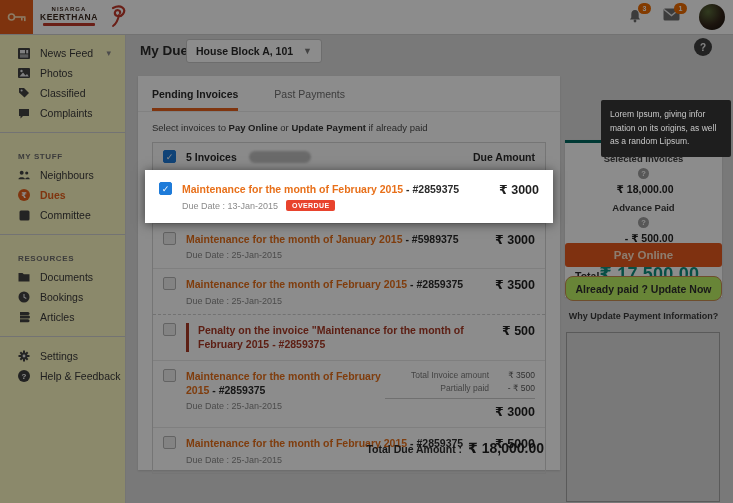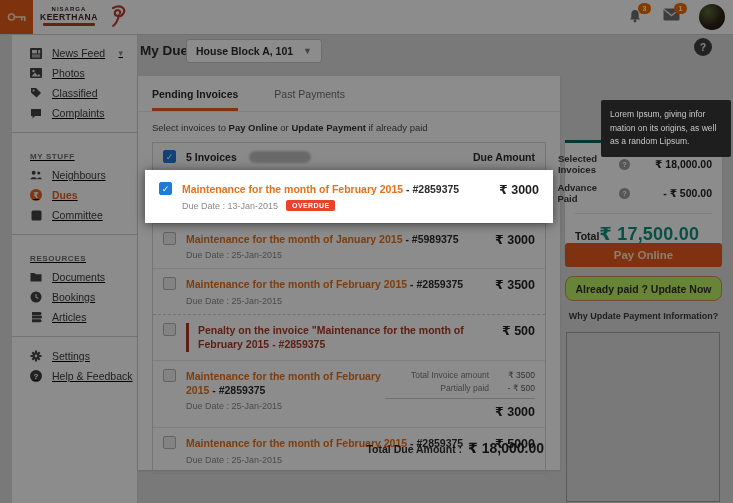--- a/index.html
+++ b/index.html
@@ -15,21 +15,21 @@
   .logo-text{text-align:center;line-height:1;}
   .logo-l1{display:block;font-size:6px;font-weight:bold;letter-spacing:1px;color:#3B2A20;}
   .logo-l2{display:block;font-size:8.5px;font-weight:bold;letter-spacing:.5px;color:#3B2A20;margin-top:1px;}
   .logo-bar{display:block;height:3px;width:52px;background:#C23A2B;margin:2px auto 0;border-radius:1px;}
   .top-icons{position:absolute;right:8px;top:0;height:34px;display:flex;align-items:center;gap:18px;}
   .tb-ic{position:relative;width:18px;height:18px;cursor:pointer;}
   .badge{position:absolute;top:-5px;right:-6px;min-width:11px;height:11px;border-radius:6px;background:#EF6C00;color:#fff;
     font-size:7px;font-weight:bold;display:flex;align-items:center;justify-content:center;padding:0 1px;}
   .avatar{width:26px;height:26px;border-radius:50%;background:radial-gradient(circle at 35% 30%,#5a6b3a 0%,#33251a 55%,#120d08 100%);cursor:pointer;}
   
-  .sidebar{position:absolute;left:12px;top:35px;width:125px;height:468px;background:#ffffff;border-right:1px solid #D6D6D6;text-decoration:underline;}
+  .sidebar{position:absolute;left:0;top:35px;width:125px;height:468px;background:#fef9c3;border-right:1px solid #D6D6D6;}
   .sb-item{display:flex;align-items:center;height:20px;padding-left:18px;cursor:pointer;color:#3A3A3A;font-size:10.5px;}
   .sb-item .lbl{margin-left:10px;}
   .sb-item.active{color:#E8611C;font-weight:bold;}
   .sb-head{padding:10px 0 4px 18px;font-size:8px;font-weight:bold;color:#6E6E6E;letter-spacing:.6px;}
   .sb-div{height:1px;background:#D2D2D2;margin:9px 0 9px 0;}
   .sb-gap{height:8px;}
   .chev{margin-left:auto;margin-right:14px;color:#8A8A8A;font-size:9px;}
   .sb-ic{width:12px;height:12px;display:flex;align-items:center;justify-content:center;flex:0 0 12px;}
   .dues-ic{width:12px;height:12px;border-radius:50%;background:#E8611C;color:#fff;font-size:8px;font-weight:bold;display:flex;align-items:center;justify-content:center;}
   .help-ic{width:12px;height:12px;border-radius:50%;background:#3F3F3F;color:#fff;font-size:8px;font-weight:bold;display:flex;align-items:center;justify-content:center;}
@@ -75,21 +75,21 @@
   .calc-pair{border-bottom:1px solid #CDCDCD;padding-bottom:4px;}
   .calc-line{display:flex;justify-content:flex-end;gap:10px;font-size:8.5px;color:#7B7B7B;line-height:1.5;}
   .calc-line .cv{color:#5A5A5A;min-width:36px;text-align:right;}
   .calc-net{font-size:12.5px;font-weight:bold;color:#1F1F1F;margin-top:5px;}
   .total-due{position:absolute;right:16px;bottom:14px;display:flex;align-items:baseline;gap:6px;}
   .total-due .tl{font-size:10.5px;font-weight:bold;color:#2B2B2B;}
   .total-due .tv{font-size:14px;font-weight:bold;color:#1F1F1F;}
   
   .sum-card{position:absolute;left:565px;top:140px;width:157px;background:#FFFFFF;border-top:3px solid #00695F;
     box-shadow:0 1px 2px rgba(0,0,0,.12);padding:10px 10px 12px 10px;box-sizing:border-box;}
-  .sum-row{display:flex;align-items:center;justify-content:flex-end;gap:22px;margin-bottom:7px;}
+  .sum-row{display:flex;align-items:center;justify-content:flex-end;gap:4px;margin-bottom:7px;flex-direction:column;}
   .sum-lbl{font-size:9.5px;font-weight:bold;color:#3A3A3A;}
   .qm{width:11px;height:11px;border-radius:50%;background:#9E9E9E;color:#fff;font-size:7.5px;font-weight:bold;
     display:flex;align-items:center;justify-content:center;cursor:pointer;flex:0 0 11px;}
   .sum-val{font-size:10.5px;font-weight:bold;color:#222;min-width:60px;text-align:right;}
   .sum-div{height:1px;background:#E2E2E2;margin:9px 0;}
   .sum-total{display:flex;align-items:baseline;justify-content:flex-start;gap:0;}
   .sum-total .tl{font-size:10.5px;font-weight:bold;color:#2B2B2B;}
   .sum-total .tv{font-size:18px;font-weight:bold;color:#0F9180;letter-spacing:.2px;}
   .pay-btn{position:absolute;left:565px;top:243px;width:157px;height:24px;background:#E85A1E;border:none;border-radius:3px;
     color:#FFE4CB;font-family:inherit;font-size:11.5px;font-weight:bold;cursor:pointer;}

